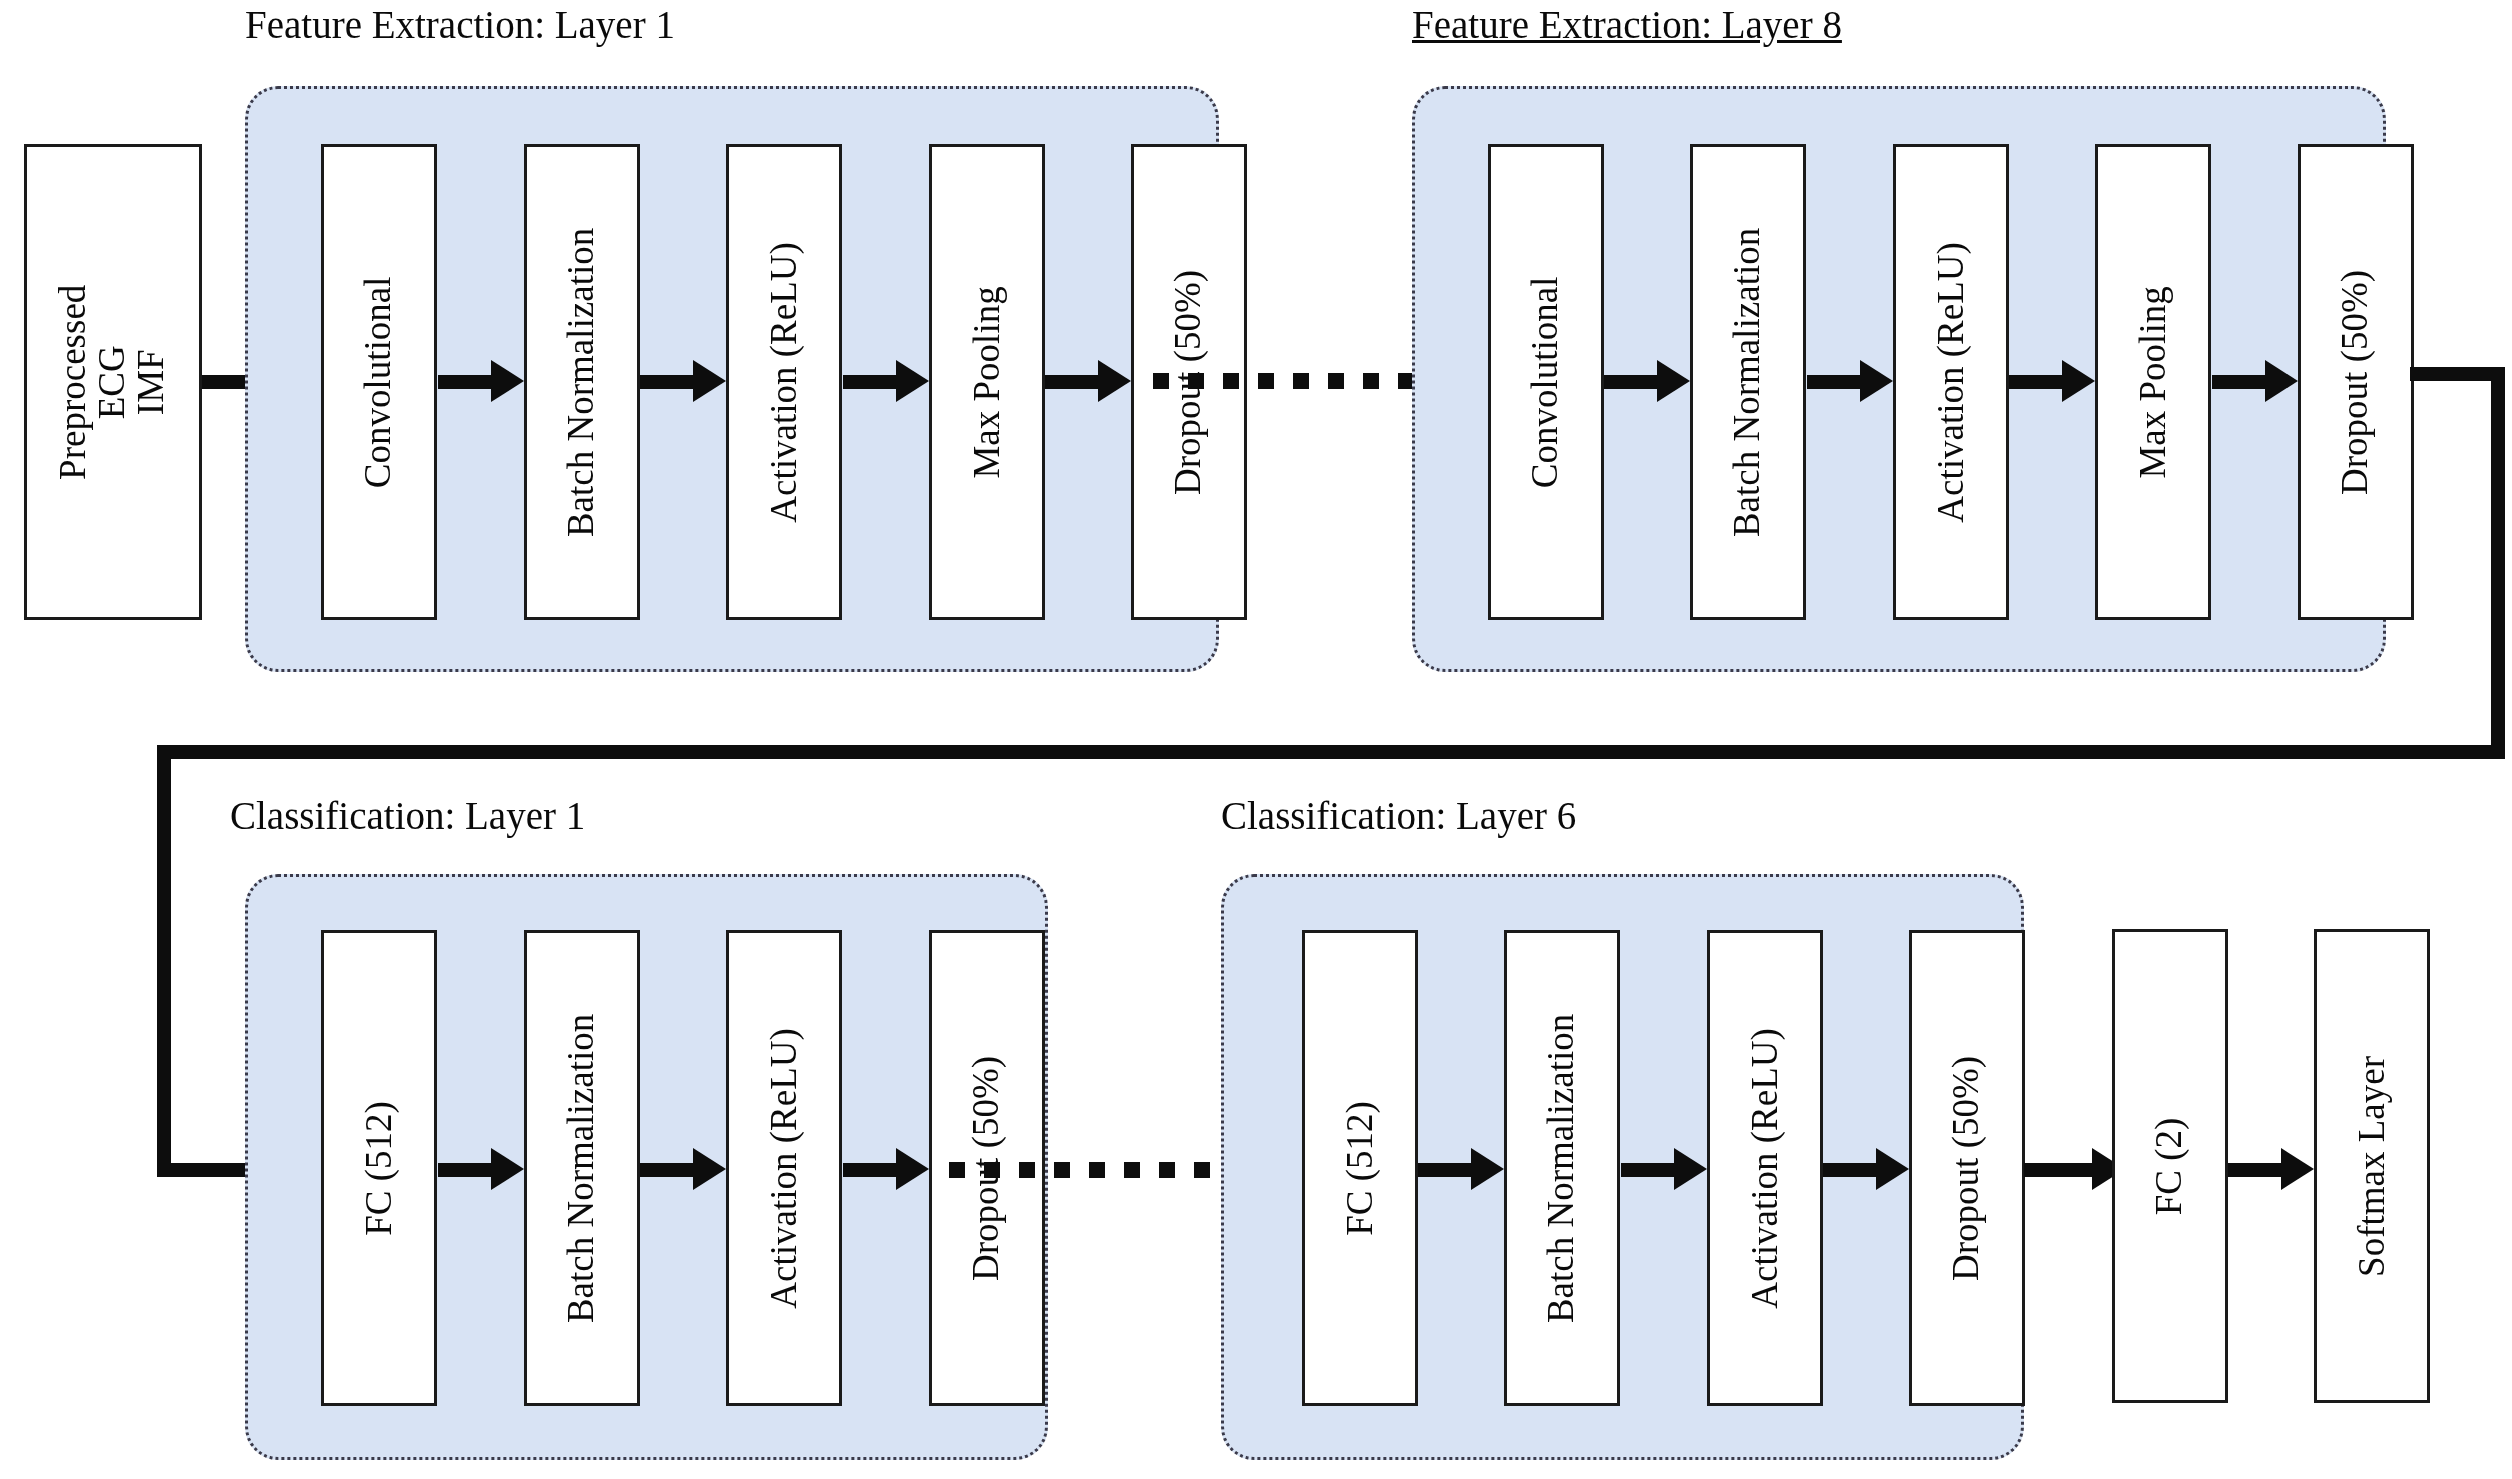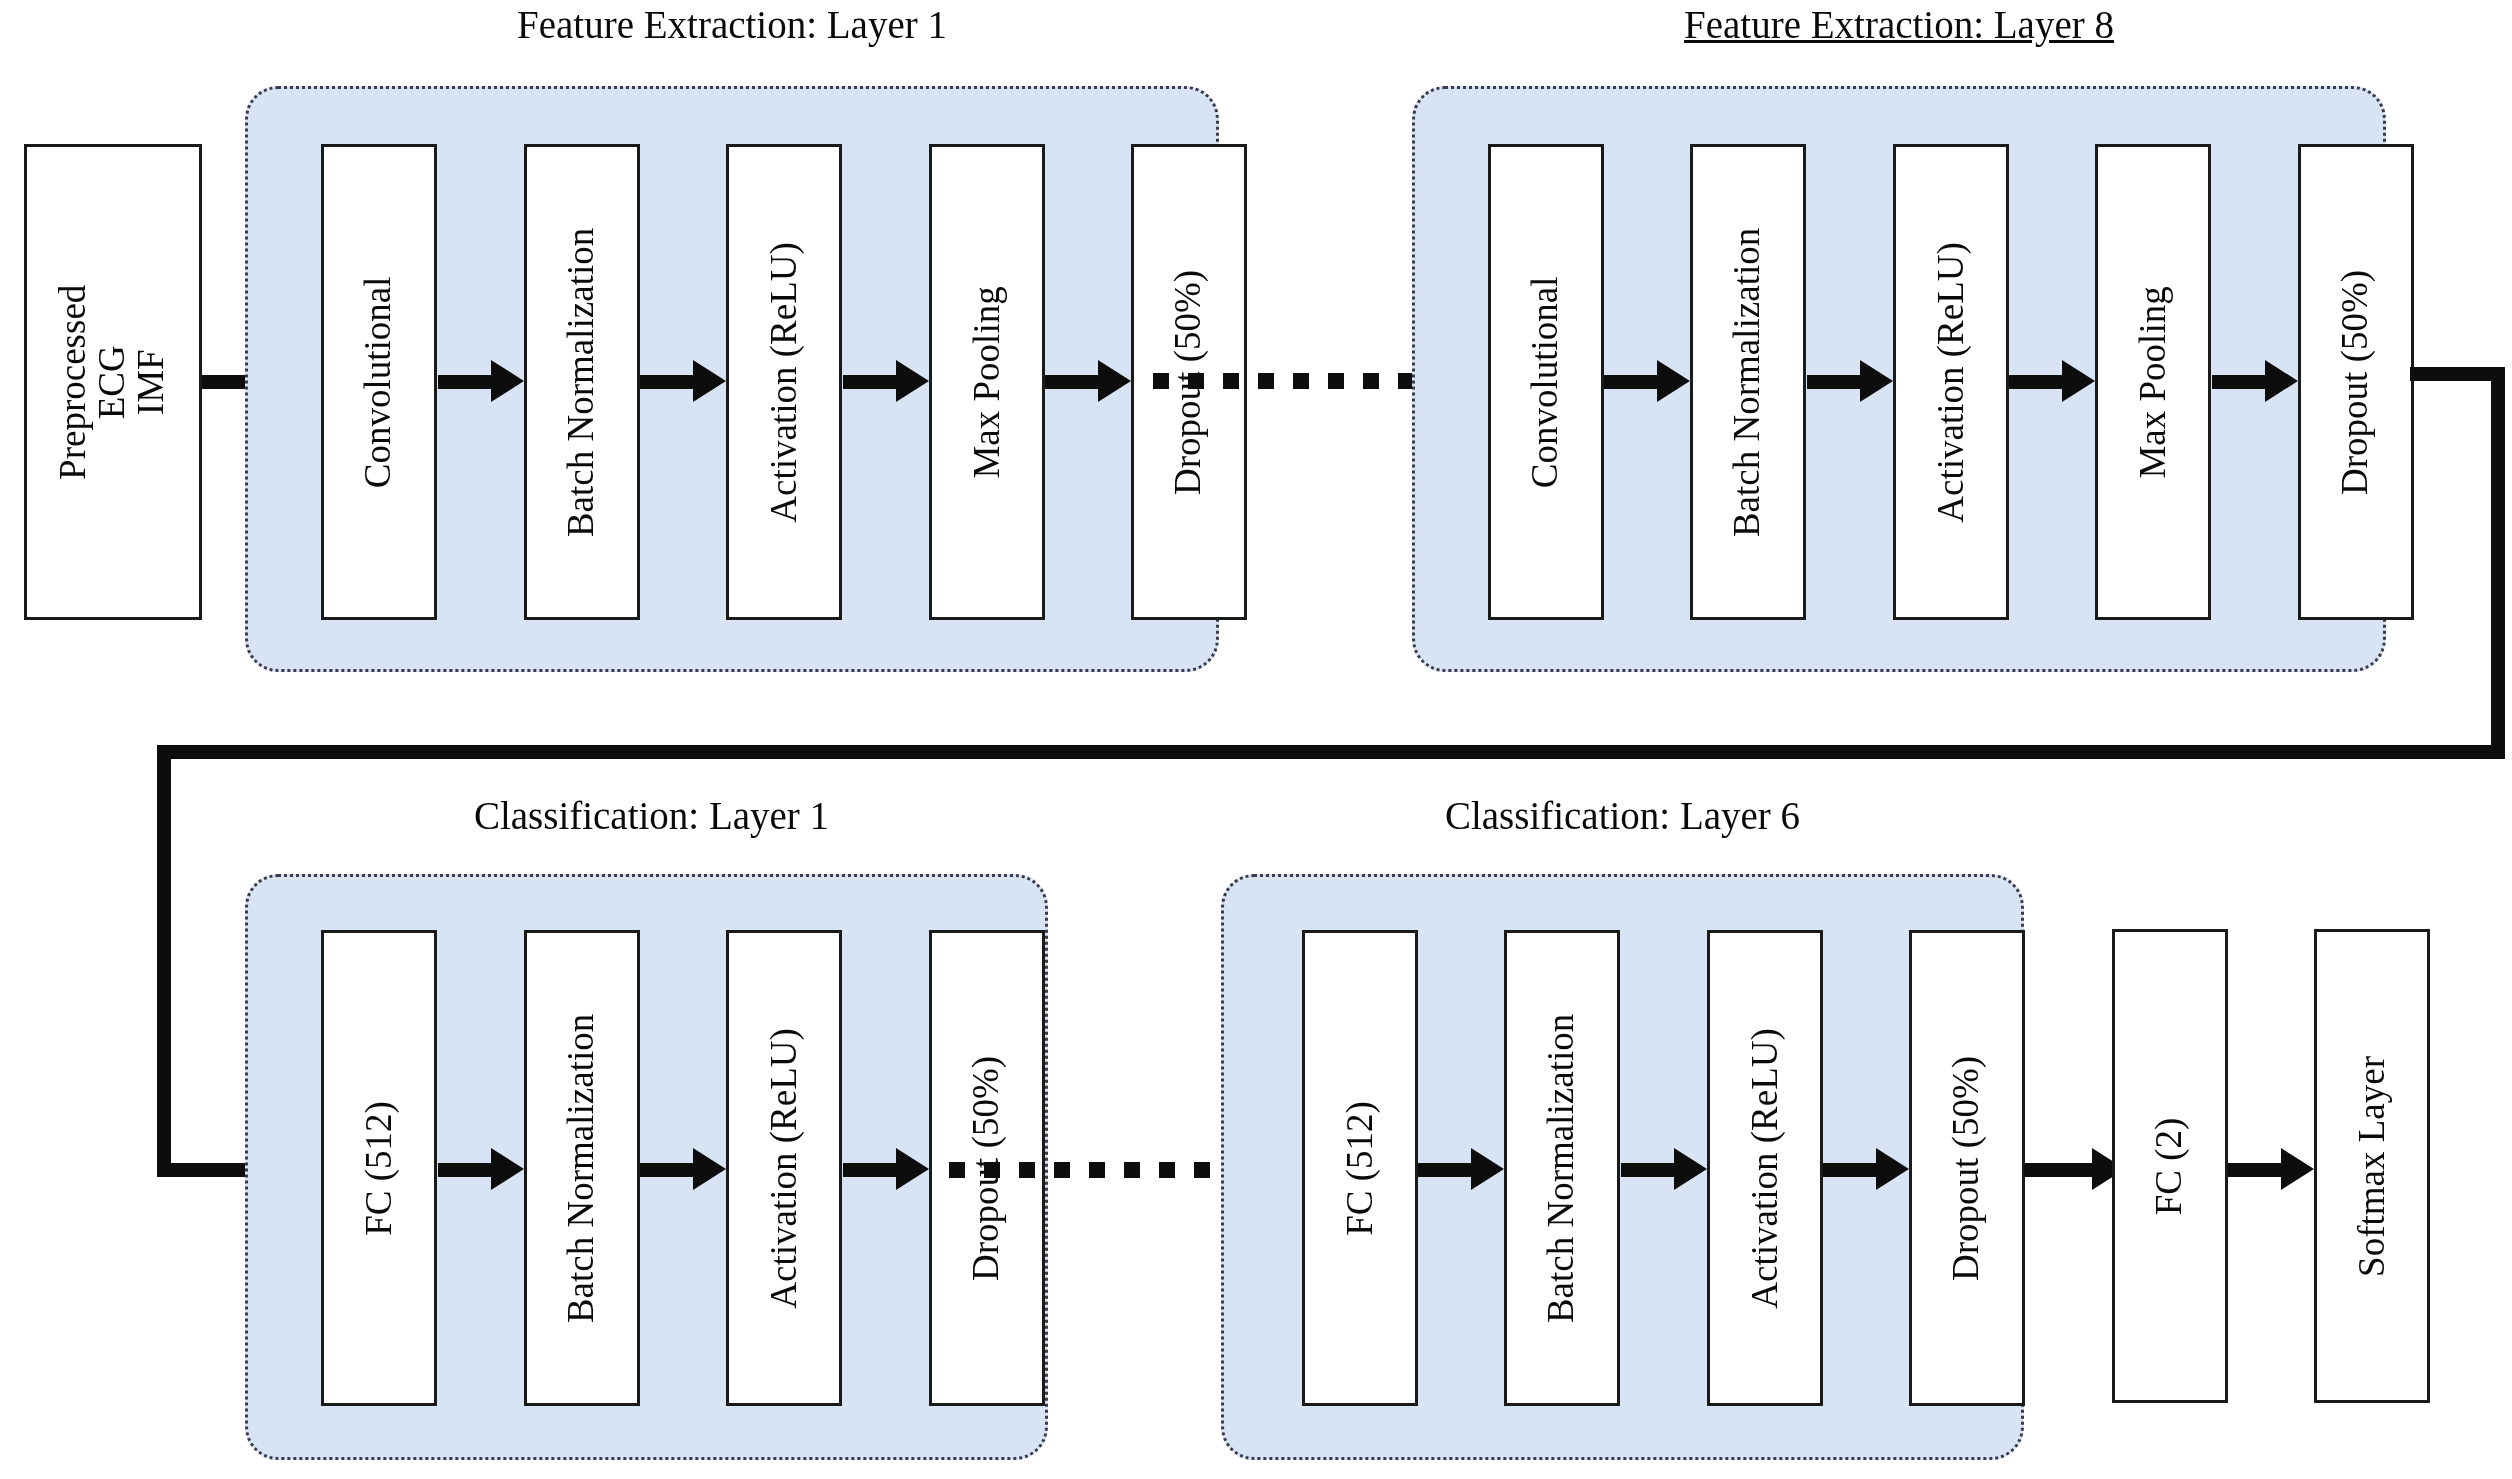--- a/index.html
+++ b/index.html
@@ -9,21 +9,20 @@
   .panel{
     position:absolute;
     background:#d8e3f4;
     border:3.2px dotted #3a3a4a;
     border-radius:33px;
     box-sizing:border-box;
   }
 
   .grp-title{
     position:absolute;
-    text-align:center;
     font-size:39px;
     line-height:1.0;
     color:#0a0a0a;
     white-space:nowrap;
     letter-spacing:0px;
   }
 
   .vbox{
     position:absolute;
     background:#ffffff;
@@ -167,21 +166,21 @@
 
   <div class="rline" style="left:2410px;top:367px;width:95px;height:14px;"></div>
   <div class="rline" style="left:2491px;top:367px;width:14px;height:392px;"></div>
   <div class="rline" style="left:157px;top:745px;width:2348px;height:14px;"></div>
   <div class="rline" style="left:157px;top:745px;width:14px;height:418px;"></div>
   <div class="arrow" style="left:157px;top:1163px;width:177px;">
     <div class="shaft" style="width:146px;"></div>
     <div class="head" style="left:144px;"></div>
   </div>
 
-  <div class="grp-title" style="left:250px;top:796px;width:803px;">Classification: Layer 1</div>
+  <div class="grp-title" style="left:230px;top:796px;width:803px;">Classification: Layer 1</div>
 
   <div class="grp-title" style="left:1221px;top:796px;width:803px;">Classification: Layer 6</div>
 
   <div class="panel" style="left:245px;top:874px;width:803px;height:586px;"></div>
 
   <div class="vbox" style="left:321px;top:930px;width:116px;height:476px;">
     <div class="vtext">FC (512)</div>
   </div>
   <div class="arrow" style="left:438px;top:1163px;width:86px;">
     <div class="shaft" style="width:54px;"></div>

